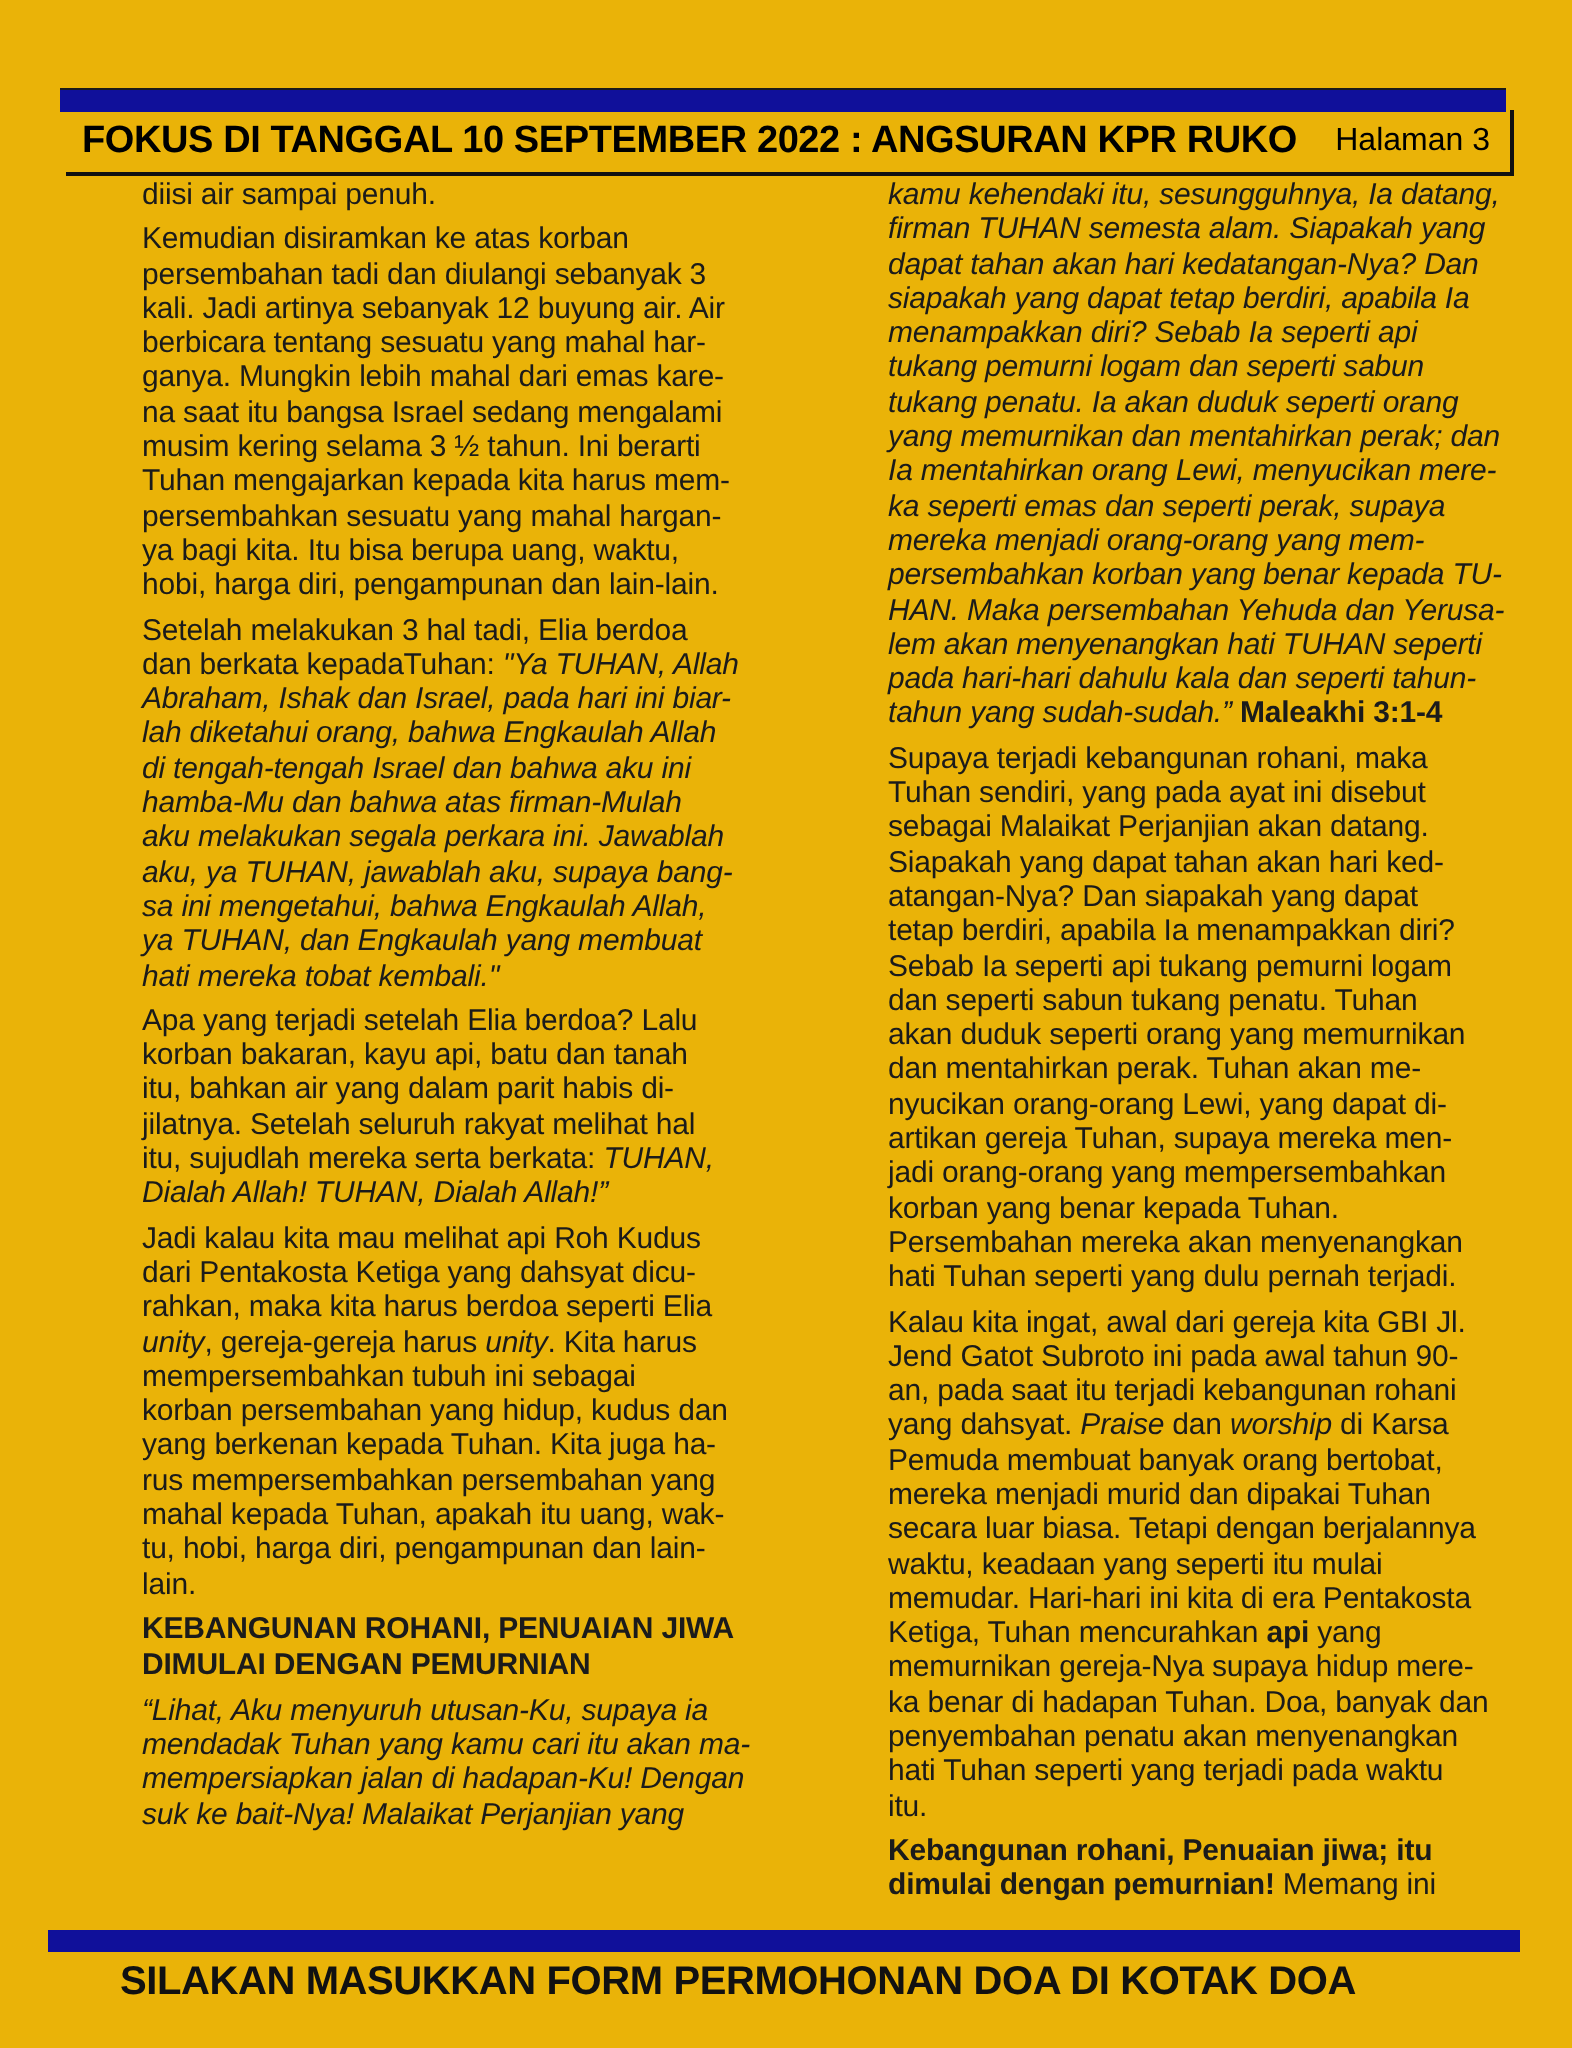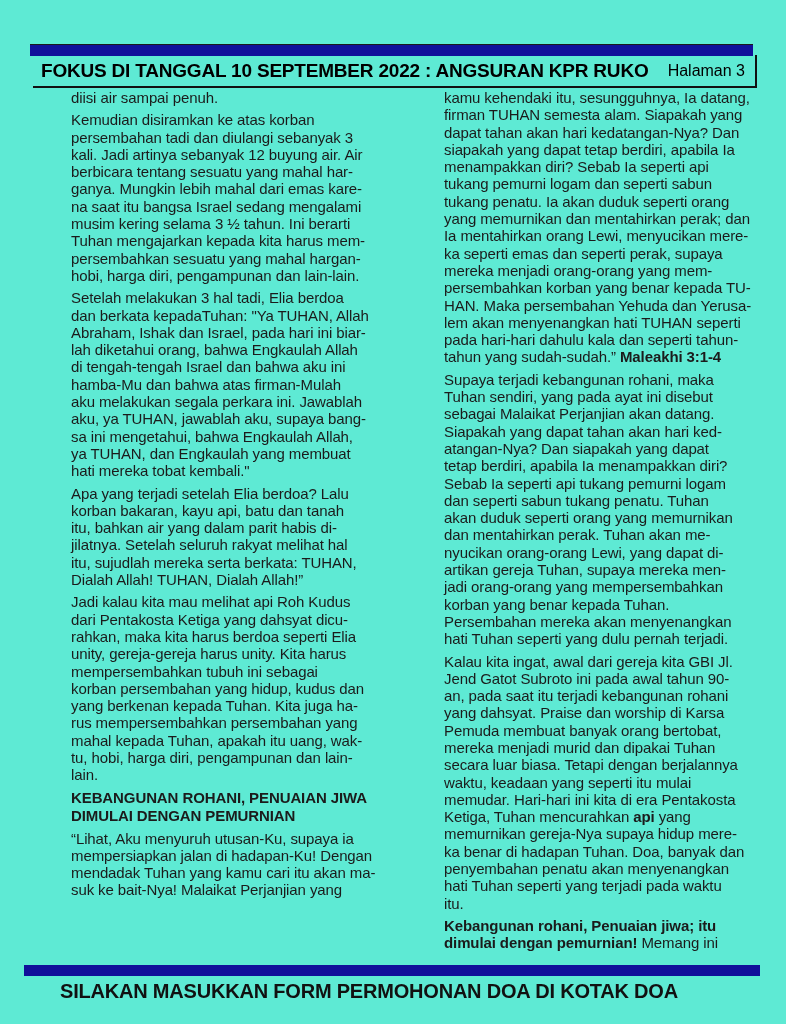--- a/index.html
+++ b/index.html
@@ -1,19 +1,19 @@
 <!DOCTYPE html>
 <html style="--accent: #10109a;"><head>
 <meta charset="utf-8">
 <style>
   html,body { margin:0; padding:0; background:#e8e8e8; }
   .page {
     position:relative;
     width:786px; height:1024px;
-    background:#5eead4;
+    background:#eab308;
     font-family:"Liberation Sans", sans-serif;
     color:#1b1b1b;
     overflow:hidden;
     margin:0 auto;
   }
   .topbar {
     position:absolute; left:30px; top:44px; width:723px; height:11px;
     background:var(--accent,#10109a);
     border-top:1px solid #1a1a1a;
   }
@@ -35,21 +35,21 @@
   .columns {
     position:absolute; left:35px; top:89px; width:722px;
     display:flex; gap:24px;margin-left:36px;
   }
   .col { width:357px; }
   .para { margin:0 0 5px 0; }
   .para.heading { font-weight:bold; font-size:16px; margin-top:3px; letter-spacing:-0.2px; }
   .para.heading .line { line-height:18px; }
   .line { font-size:15px; line-height:17.3px; letter-spacing:-0.1px; }
   .s-n { font-style:normal; font-weight:normal; }
-  .s-i { }
+  .s-i { font-style:italic; }
   .s-b { font-weight:bold; }
   .footerbar {
     position:absolute; left:24px; top:965px; width:736px; height:11px;
     background:var(--accent,#10109a);
   }
   .footer-text {
     position:absolute; left:60px; top:980px;
     font-weight:bold; font-size:20px; color:#111;
     letter-spacing:-0.2px; white-space:nowrap;
   }
@@ -73,20 +73,21 @@
         <div class="para body">
           <div class="line"><span class="s-n">Kemudian disiramkan ke atas korban</span></div>
           <div class="line"><span class="s-n">persembahan tadi dan diulangi sebanyak 3</span></div>
           <div class="line"><span class="s-n">kali. Jadi artinya sebanyak 12 buyung air. Air</span></div>
           <div class="line"><span class="s-n">berbicara tentang sesuatu yang mahal har-</span></div>
           <div class="line"><span class="s-n">ganya. Mungkin lebih mahal dari emas kare-</span></div>
           <div class="line"><span class="s-n">na saat itu bangsa Israel sedang mengalami</span></div>
           <div class="line"><span class="s-n">musim kering selama 3 ½ tahun. Ini berarti</span></div>
           <div class="line"><span class="s-n">Tuhan mengajarkan kepada kita harus mem-</span></div>
           <div class="line"><span class="s-n">persembahkan sesuatu yang mahal hargan-</span></div>
+          <div class="line"><span class="s-n">ya bagi kita. Itu bisa berupa uang, waktu,</span></div>
           <div class="line"><span class="s-n">hobi, harga diri, pengampunan dan lain-lain.</span></div>
         </div>
         <div class="para body">
           <div class="line"><span class="s-n">Setelah melakukan 3 hal tadi, Elia berdoa</span></div>
           <div class="line"><span class="s-n">dan berkata kepadaTuhan: </span><span class="s-i">"Ya TUHAN, Allah</span></div>
           <div class="line"><span class="s-i">Abraham, Ishak dan Israel, pada hari ini biar-</span></div>
           <div class="line"><span class="s-i">lah diketahui orang, bahwa Engkaulah Allah</span></div>
           <div class="line"><span class="s-i">di tengah-tengah Israel dan bahwa aku ini</span></div>
           <div class="line"><span class="s-i">hamba-Mu dan bahwa atas firman-Mulah</span></div>
           <div class="line"><span class="s-i">aku melakukan segala perkara ini. Jawablah</span></div>
@@ -115,22 +116,22 @@
           <div class="line"><span class="s-n">mahal kepada Tuhan, apakah itu uang, wak-</span></div>
           <div class="line"><span class="s-n">tu, hobi, harga diri, pengampunan dan lain-</span></div>
           <div class="line"><span class="s-n">lain.</span></div>
         </div>
         <div class="para heading">
           <div class="line"><span class="s-b">KEBANGUNAN ROHANI, PENUAIAN JIWA</span></div>
           <div class="line"><span class="s-b">DIMULAI DENGAN PEMURNIAN</span></div>
         </div>
         <div class="para body">
           <div class="line"><span class="s-i">“Lihat, Aku menyuruh utusan-Ku, supaya ia</span></div>
+          <div class="line"><span class="s-i">mendadak Tuhan yang kamu cari itu akan ma-</span></div>
           <div class="line"><span class="s-i">mempersiapkan jalan di hadapan-Ku! Dengan</span></div>
-          <div class="line"><span class="s-i">mendadak Tuhan yang kamu cari itu akan ma-</span></div>
           <div class="line"><span class="s-i">suk ke bait-Nya! Malaikat Perjanjian yang</span></div>
         </div>
       </div>
     <div class="col" id="col-right">
         <div class="para body">
           <div class="line"><span class="s-i">kamu kehendaki itu, sesungguhnya, Ia datang,</span></div>
           <div class="line"><span class="s-i">firman TUHAN semesta alam. Siapakah yang</span></div>
           <div class="line"><span class="s-i">dapat tahan akan hari kedatangan-Nya? Dan</span></div>
           <div class="line"><span class="s-i">siapakah yang dapat tetap berdiri, apabila Ia</span></div>
           <div class="line"><span class="s-i">menampakkan diri? Sebab Ia seperti api</span></div>

